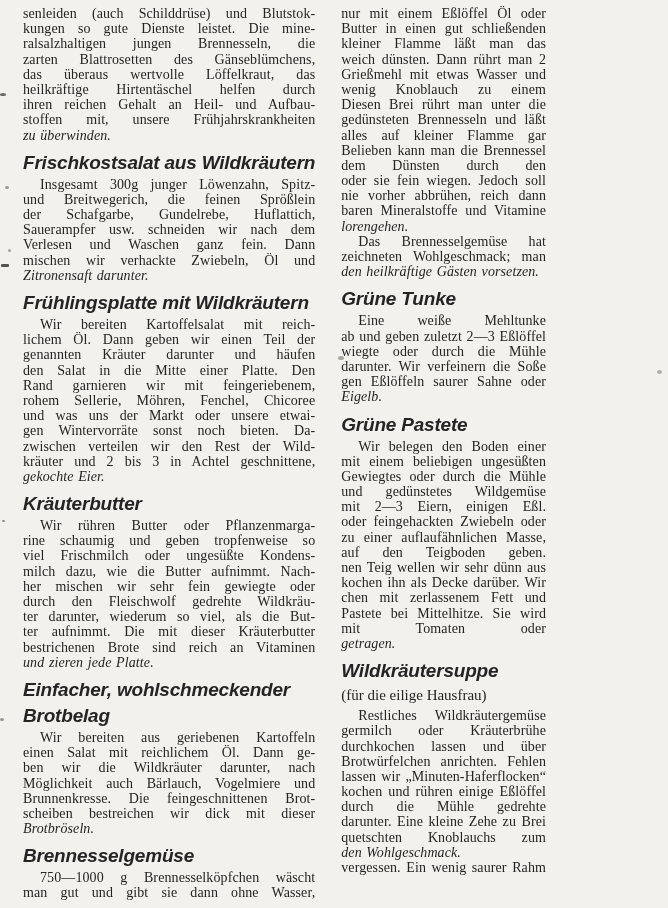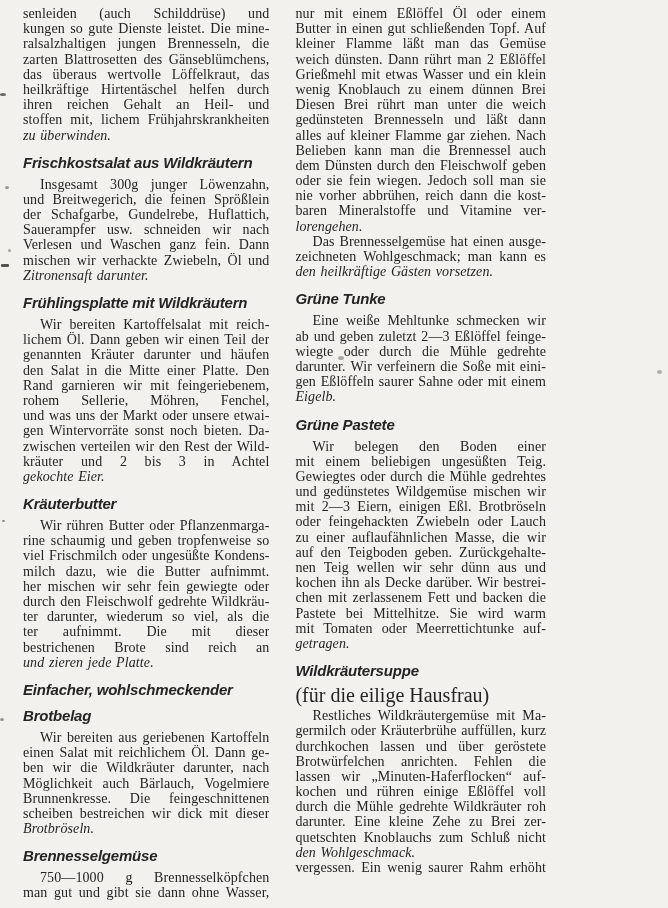--- a/index.html
+++ b/index.html
@@ -32,30 +32,30 @@
     letter-spacing: 0.1px;
     word-spacing: 1px;
   }
   .line.last { text-align-last: left; font-style: italic; }
   .line.indent { text-indent: 17px; }
 
   .heading {
     font-family: "Liberation Sans", sans-serif;
     font-style: italic;
     font-weight: bold;
-    font-size: 15px;
+    font-size: 19px;
     line-height: 24px;
     letter-spacing: -0.2px;
     margin: 8px 0 2px 0;
     white-space: nowrap;
   }
   .heading.cont { margin-top: 0; }
 
   .subheading {
-    font-size: 20px;
+    font-size: 15px;
     line-height: 20px;
     margin: 0 0 3px 0;
   }
 
   .artifacts { position: absolute; inset: 0; pointer-events: none; }
   .speck { position: absolute; border-radius: 50%; filter: blur(0.4px); }
   .sp1 { left: 0;   top: 93px;  width: 6px; height: 3px; background: #6a6a66; }
   .sp2 { left: 5px; top: 186px; width: 4px; height: 3px; background: #9a9891; }
   .sp3 { left: 1px; top: 264px; width: 8px; height: 3px; background: #55534e; border-radius: 1px; }
   .sp4 { left: 8px; top: 249px; width: 3px; height: 3px; background: #a5a39c; }
@@ -70,21 +70,21 @@
 <div class="page">
   <div class="col col-left">
       <div class="para">
         <div class="line">senleiden (auch Schilddrüse) und Blutstok-</div>
         <div class="line">kungen so gute Dienste leistet. Die mine-</div>
         <div class="line">ralsalzhaltigen jungen Brennesseln, die</div>
         <div class="line">zarten Blattrosetten des Gänseblümchens,</div>
         <div class="line">das überaus wertvolle Löffelkraut, das</div>
         <div class="line">heilkräftige Hirtentäschel helfen durch</div>
         <div class="line">ihren reichen Gehalt an Heil- und Aufbau-</div>
-        <div class="line">stoffen mit, lichem Frühjahrskrankheiten</div>
+        <div class="line">stoffen mit, unsere Frühjahrskrankheiten</div>
         <div class="line last">zu überwinden.</div>
       </div>
       <div class="heading">Frischkostsalat aus Wildkräutern</div>
       <div class="para">
         <div class="line indent">Insgesamt 300g junger Löwenzahn, Spitz-</div>
         <div class="line">und Breitwegerich, die feinen Sprößlein</div>
         <div class="line">der Schafgarbe, Gundelrebe, Huflattich,</div>
         <div class="line">Sauerampfer usw. schneiden wir nach dem</div>
         <div class="line">Verlesen und Waschen ganz fein. Dann</div>
         <div class="line">mischen wir verhackte Zwiebeln, Öl und</div>

